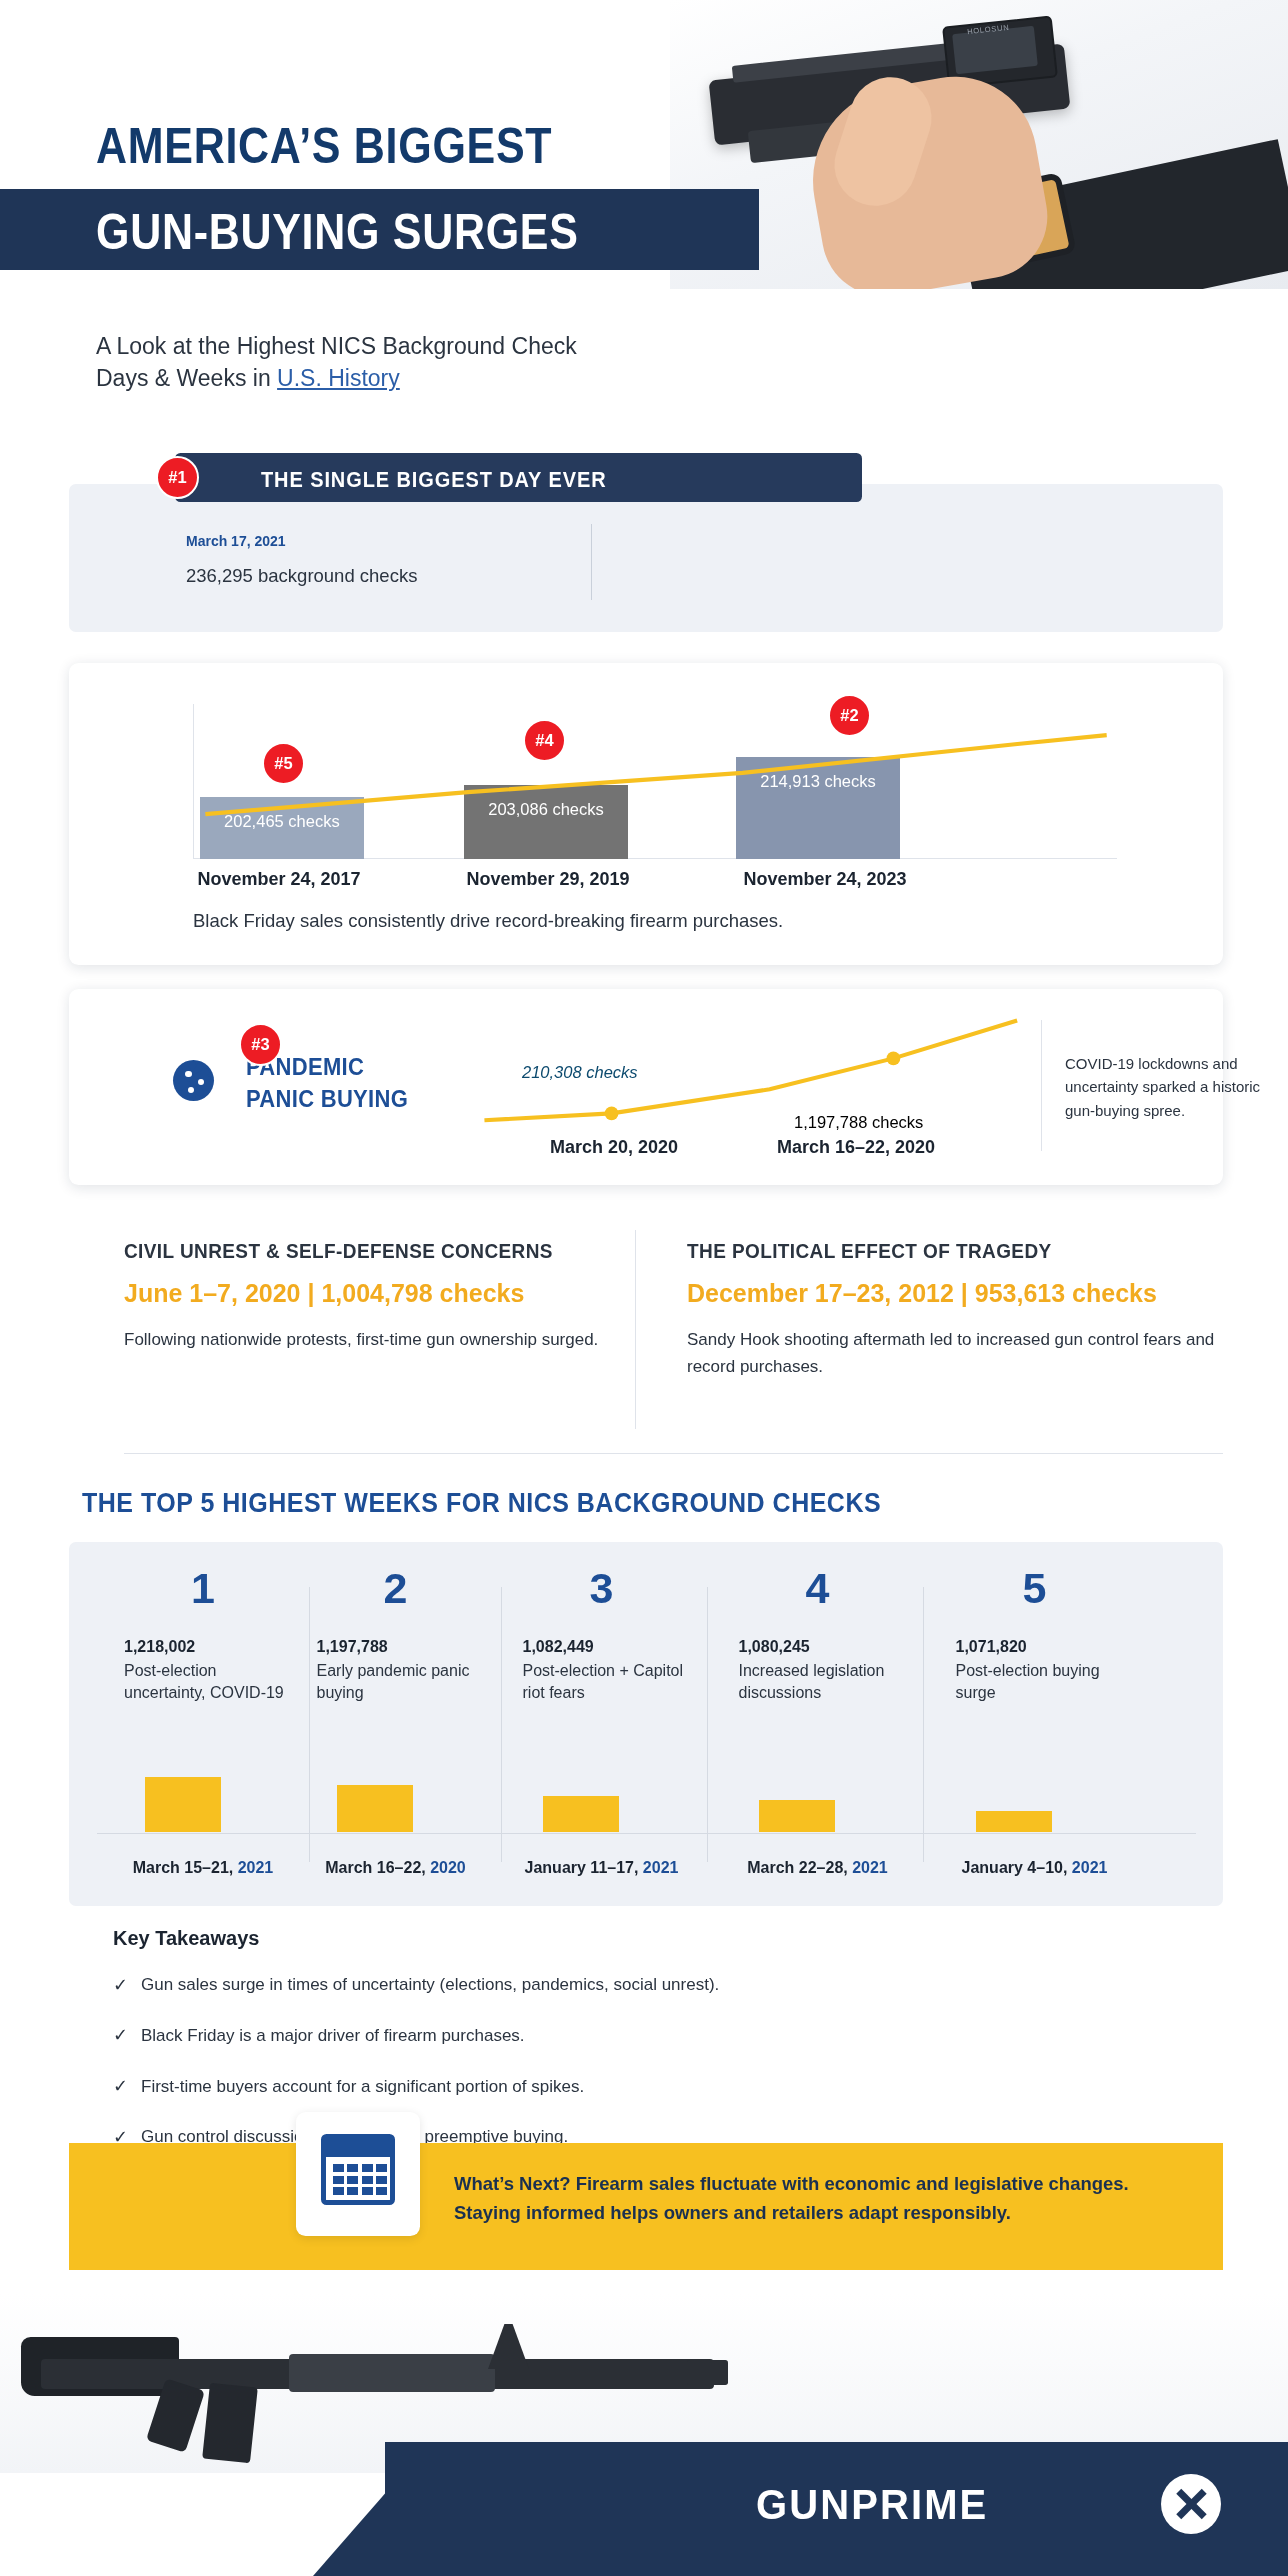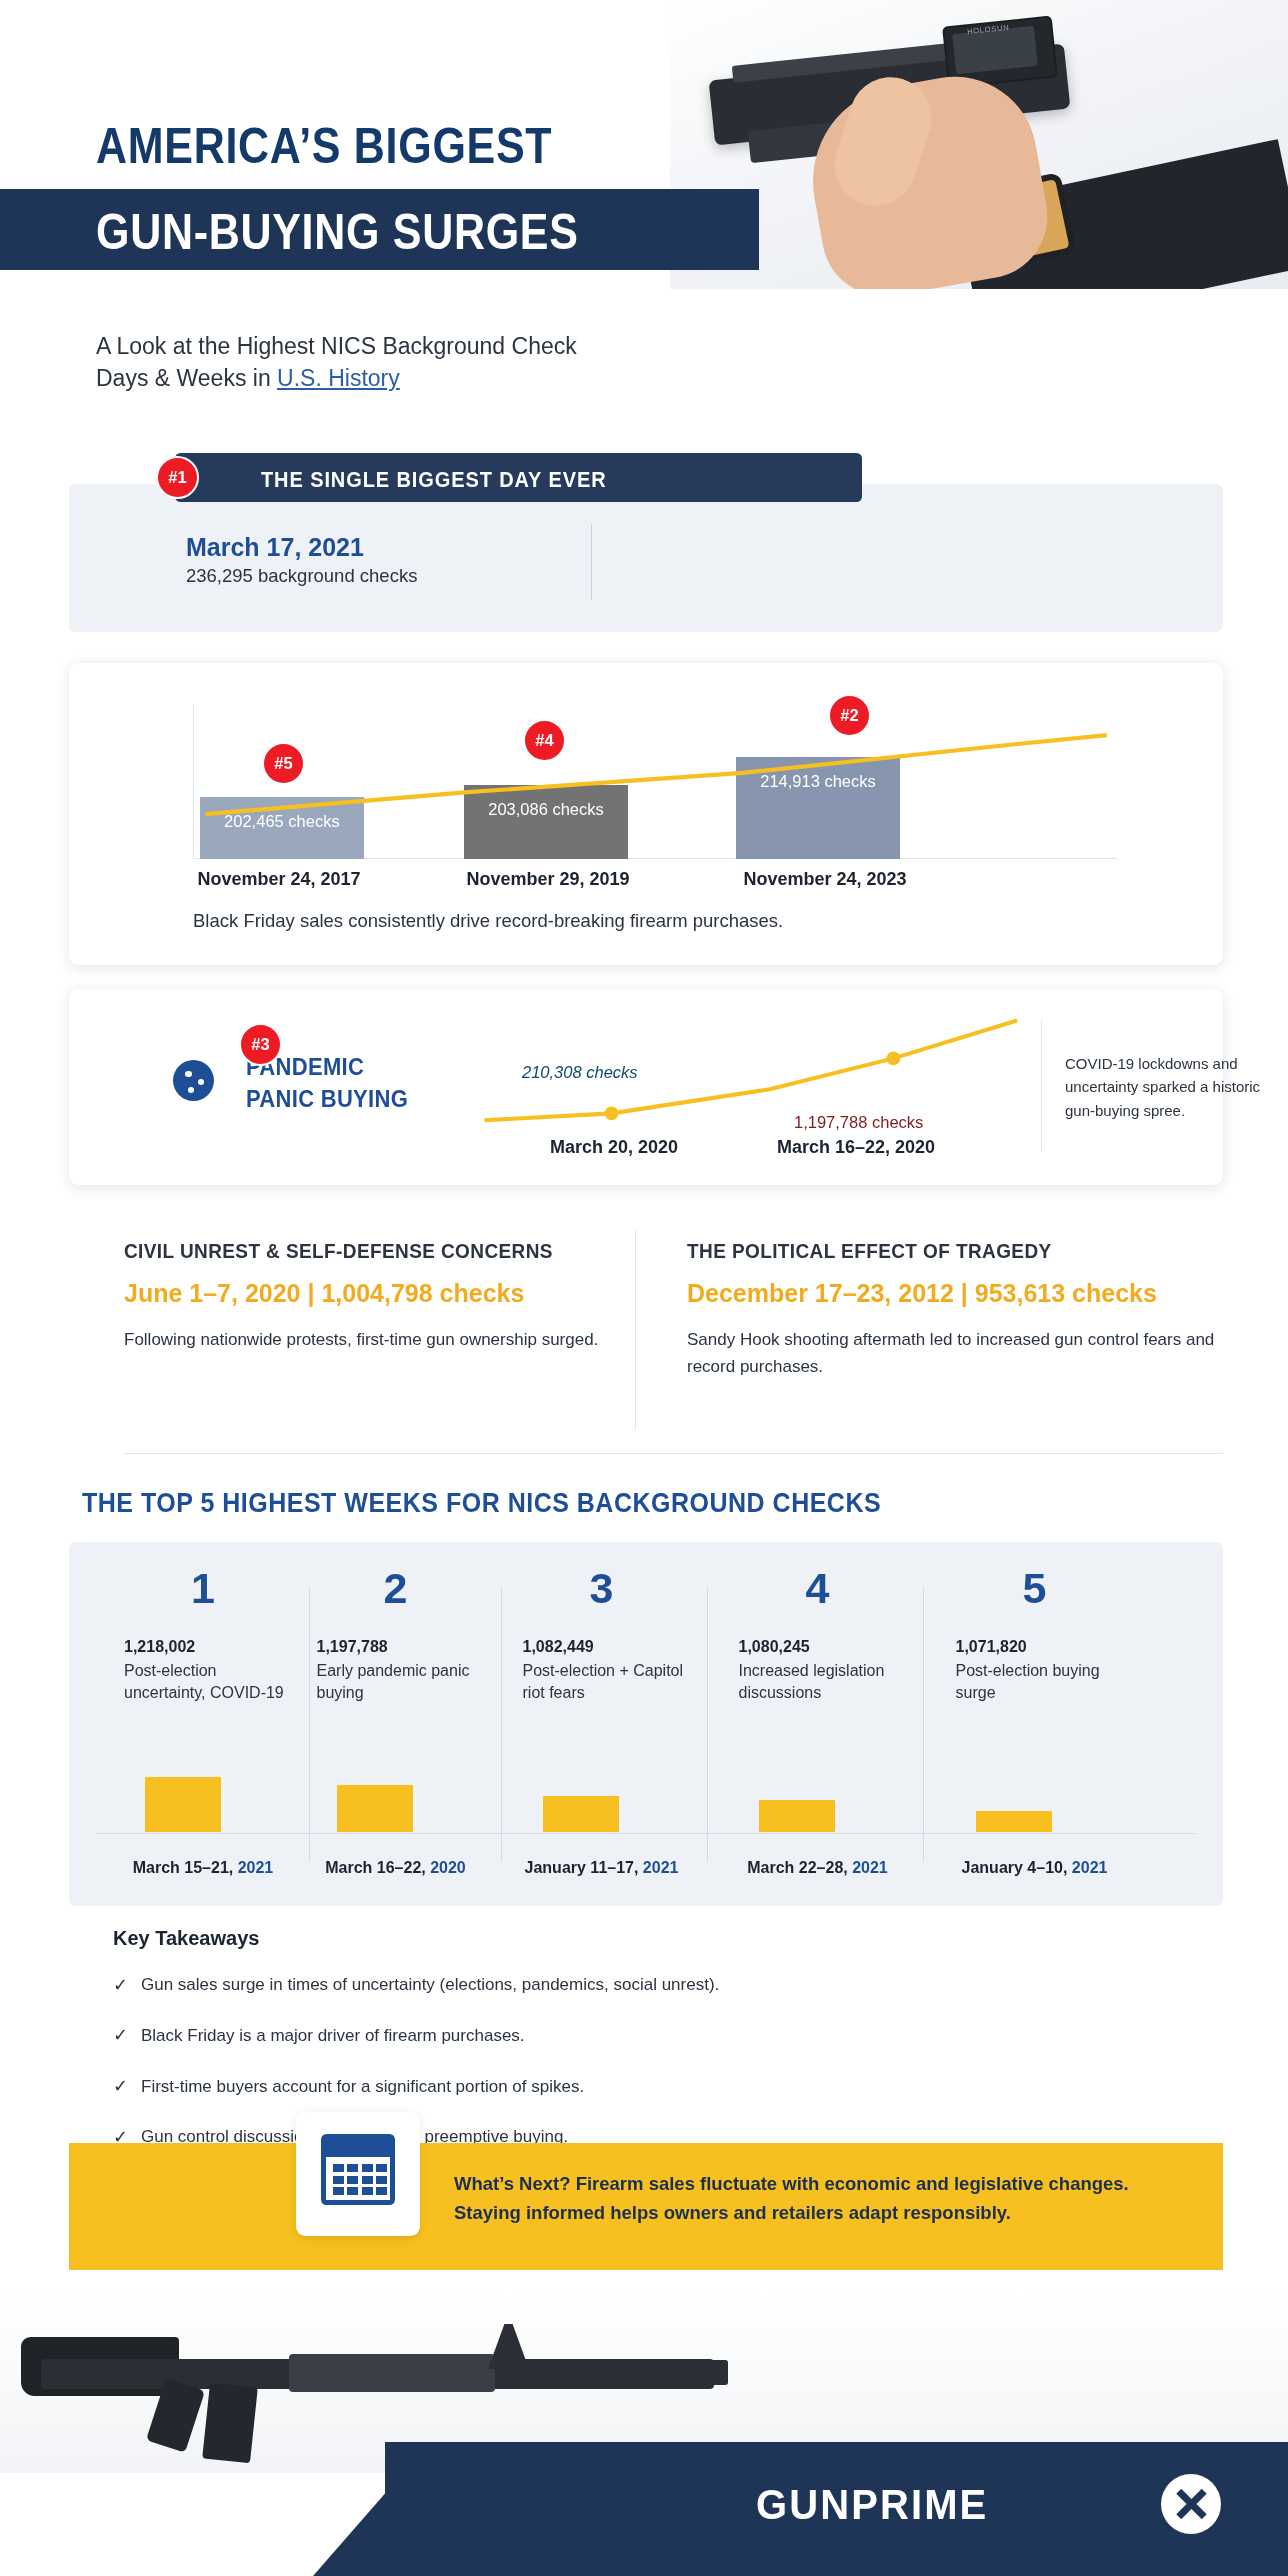--- a/index.html
+++ b/index.html
@@ -195,21 +195,21 @@
     font-weight: 800;
     display: flex;
     align-items: center;
     justify-content: center;
     border: 2.7px solid #ffffff;
     z-index: 6;
   }
   .sec1-date {
     position: absolute;
     left: 117px; top: 49px;
-    font-size: 25px;
+    font-size: 14px;
     font-weight: 700;
     color: #1d4e96;
   }
   .sec1-checks {
     position: absolute;
     left: 117px; top: 81px;
     font-size: 18.5px;
     color: #2b3440;
   }
   .sec1-div {
@@ -325,21 +325,21 @@
     position: absolute;
     left: 412px; top: 27.5px;
     width: 543px; height: 124px;
   }
   .lbl3a {
     position: absolute; left: 453px; top: 74px;
     font-size: 16.5px; color: #0c4a6e; font-style: italic;
   }
   .lbl3b {
     position: absolute; left: 725px; top: 124px;
-    font-size: 16.5px; color: #7f1d1d;
+    font-size: 16.5px; color: #000000;
   }
   .xlab3a {
     position: absolute; left: 481px; top: 148px;
     font-size: 18px; font-weight: 700; color: #1b2430;
   }
   .xlab3b {
     position: absolute; left: 708px; top: 148px;
     font-size: 18px; font-weight: 700; color: #1b2430;
   }
   .sec3-div {

